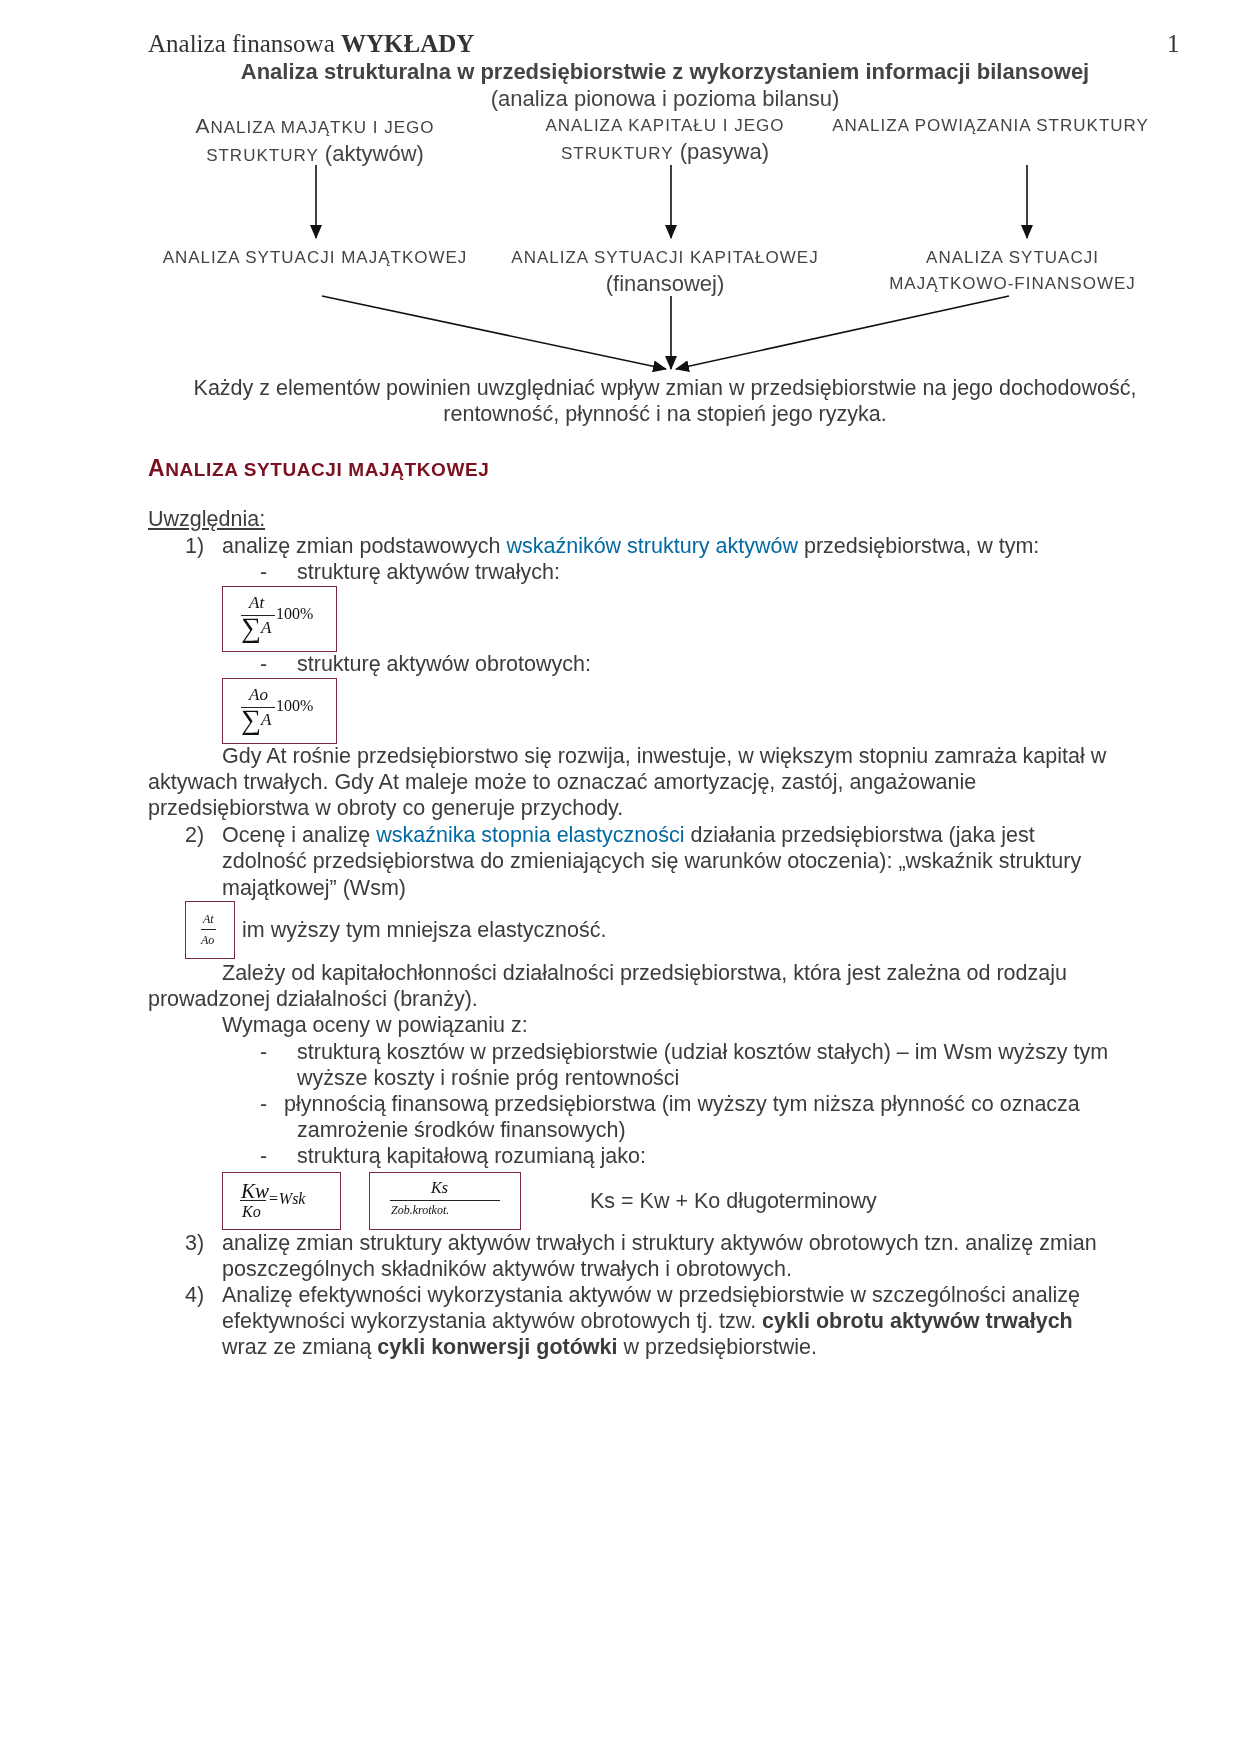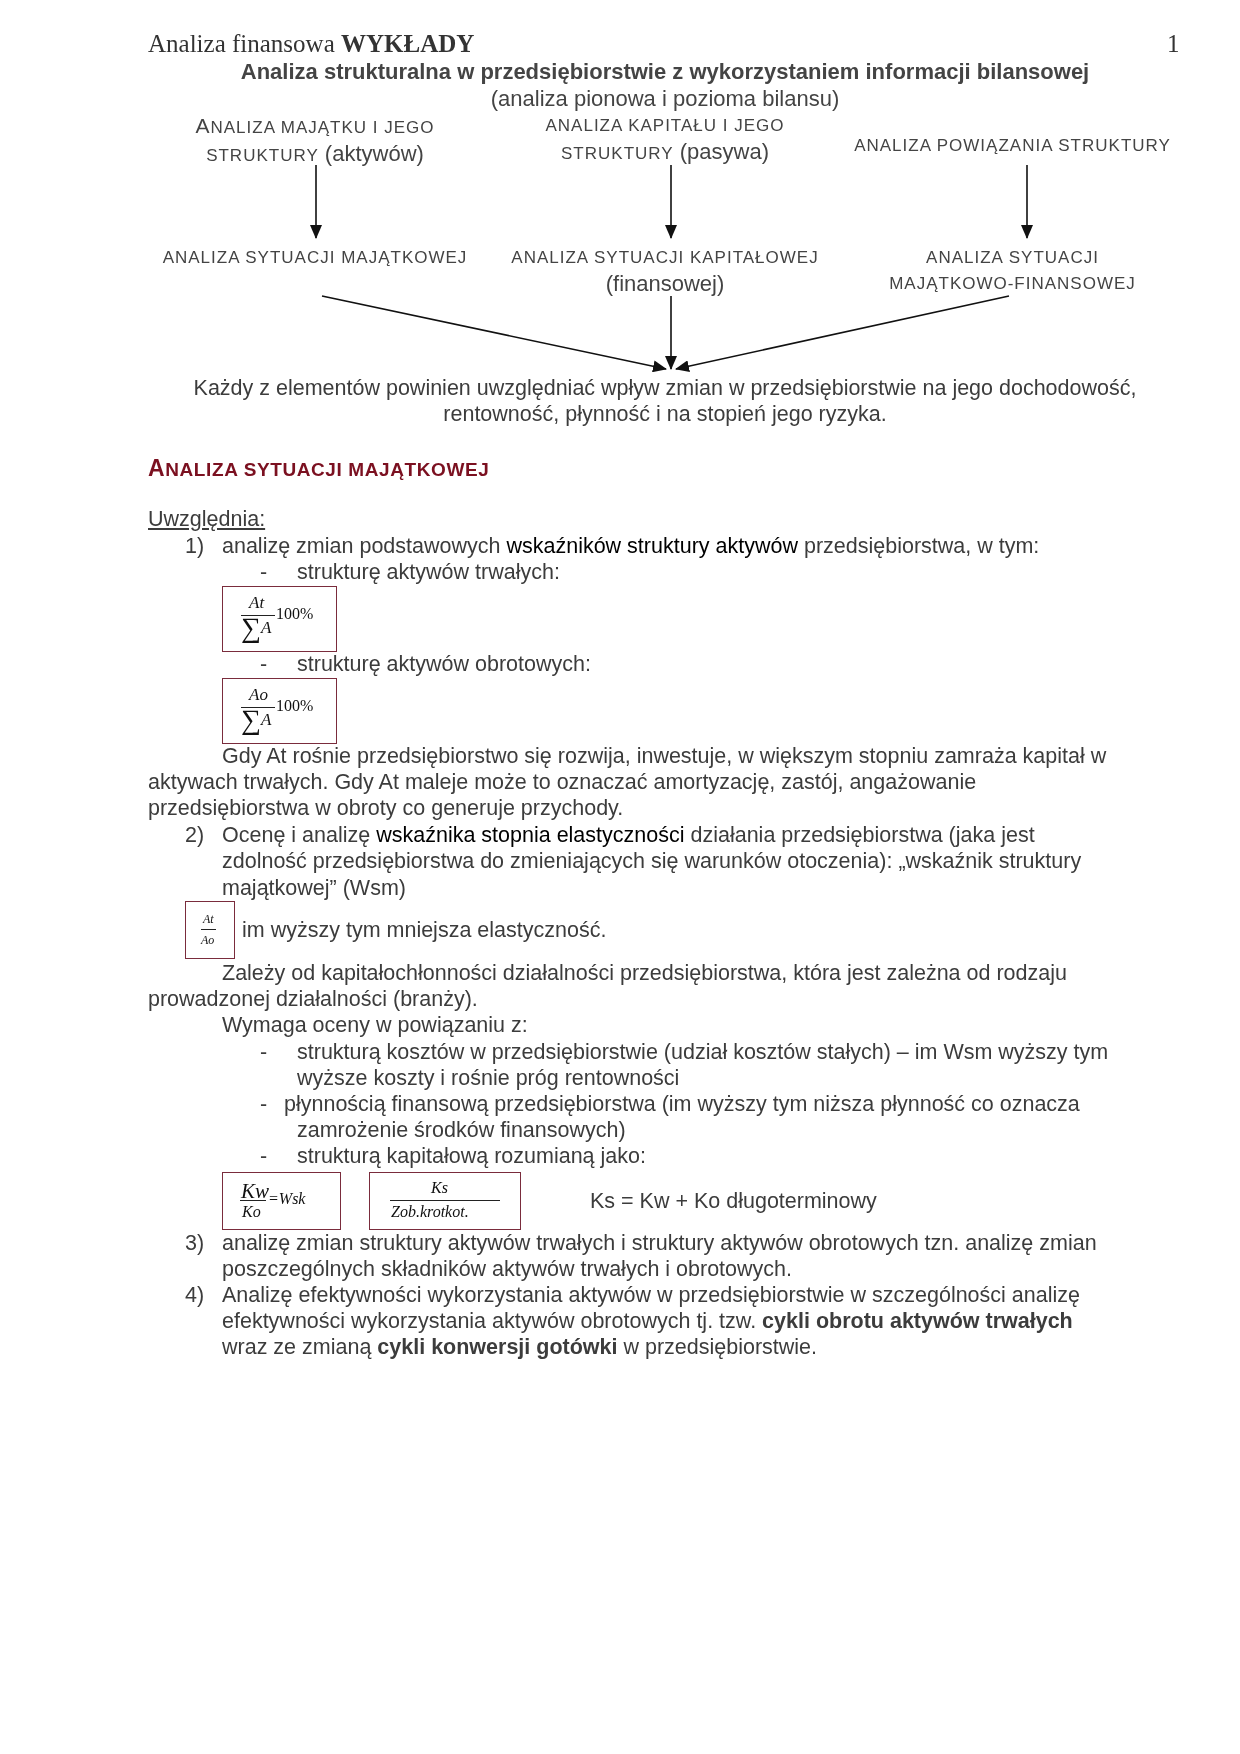--- a/index.html
+++ b/index.html
@@ -9,21 +9,21 @@
   .serif { font-family:"Liberation Serif", serif; }
   .hdr { font-size:25px; color:#333; }
   .hdr b { font-weight:bold;margin-top:32px; }
   .pnum { font-size:25px; color:#333; }
   .title { font-size:22px; font-weight:bold; color:#444; }
   .sub { font-size:22px; color:#444; }
   .sc { font-size:17px; letter-spacing:1px; color:#444; text-align:center; line-height:26px; }
   .sc .big { font-size:22px; letter-spacing:0; }
   .sc .cap { font-size:21px; }
   .body { font-size:21.5px; color:#3c3c3c; line-height:26px; }
-  .red { color:#000000; }
+  .red { color:#0369a1; }
   .sect { font-size:19px; font-weight:bold; color:#7b1020; letter-spacing:0.6px; }
   .sect .cap { font-size:23px; }
   .u { text-decoration:underline; }
   .box { position:absolute; border:1.5px solid #7a2c3c; background:#fff; }
   .frac { position:absolute; font-family:"Liberation Serif", serif; font-style:italic; color:#111; }
   .fracline { position:absolute; height:1px; background:#222; }
   .num100 { position:absolute; font-family:"Liberation Serif", serif; font-size:16px; color:#111; }
   .sigma { position:absolute; font-family:"Liberation Serif", serif; font-size:28px; color:#111; }
   svg.arrows { position:absolute; left:0; top:0; }
 </style>
@@ -39,21 +39,21 @@
 <div class="abs sub" style="left:0; width:1330px; text-align:center; top:86px;">(analiza pionowa i pozioma bilansu)</div>
 
 <div class="abs sc" style="left:160px; width:310px; top:113px;">
   <div><span class="cap">A</span><span>NALIZA MAJĄTKU I JEGO</span></div>
   <div><span>STRUKTURY</span><span class="big"> (aktywów)</span></div>
 </div>
 <div class="abs sc" style="left:510px; width:310px; top:113px;">
   <div>ANALIZA KAPITAŁU I JEGO</div>
   <div><span>STRUKTURY</span><span class="big"> (pasywa)</span></div>
 </div>
-<div class="abs sc" style="left:845px; width:335px; top:113px;margin-top:20px;">
+<div class="abs sc" style="left:823px; width:335px; top:113px;">
   <div>ANALIZA POWIĄZANIA STRUKTURY</div>
 </div>
 
 <div class="abs sc" style="left:155px; width:320px; top:245px;">
   <div>ANALIZA SYTUACJI MAJĄTKOWEJ</div>
 </div>
 <div class="abs sc" style="left:505px; width:320px; top:245px;">
   <div>ANALIZA SYTUACJI KAPITAŁOWEJ</div>
   <div class="big">(finansowej)</div>
 </div>
@@ -148,21 +148,21 @@
 <div class="box" style="left:222px; top:1172px; width:117px; height:56px;">
   <div class="frac" style="left:18px; top:6px; font-size:21px;">Kw</div>
   <div class="fracline" style="left:17px; top:27px; width:26px;"></div>
   <div class="frac" style="left:19px; top:30px; font-size:16px;">Ko</div>
   <div class="frac" style="left:45px; top:17px; font-size:16px;">=Wsk</div>
 </div>
 
 <div class="box" style="left:369px; top:1172px; width:150px; height:56px;">
   <div class="frac" style="left:61px; top:6px; font-size:16px;">Ks</div>
   <div class="fracline" style="left:20px; top:27px; width:110px;"></div>
-  <div class="frac" style="left:21px; top:30px; font-size:16px;">Zob.krotkot.</div>
+  <div class="frac" style="left:21px; top:30px; font-size:12px;">Zob.krotkot.</div>
 </div>
 
 <div class="abs body" style="left:590px; top:1188px;">Ks = Kw + Ko długoterminowy</div>
 
 <div class="abs body" style="left:185px; top:1230px;">3)</div>
 <div class="abs body" style="left:222px; top:1230px;">analizę zmian struktury aktywów trwałych i struktury aktywów obrotowych tzn. analizę zmian</div>
 <div class="abs body" style="left:222px; top:1256px;">poszczególnych składników aktywów trwałych i obrotowych.</div>
 
 <div class="abs body" style="left:185px; top:1282px;">4)</div>
 <div class="abs body" style="left:222px; top:1282px;">Analizę efektywności wykorzystania aktywów w przedsiębiorstwie w szczególności analizę</div>

